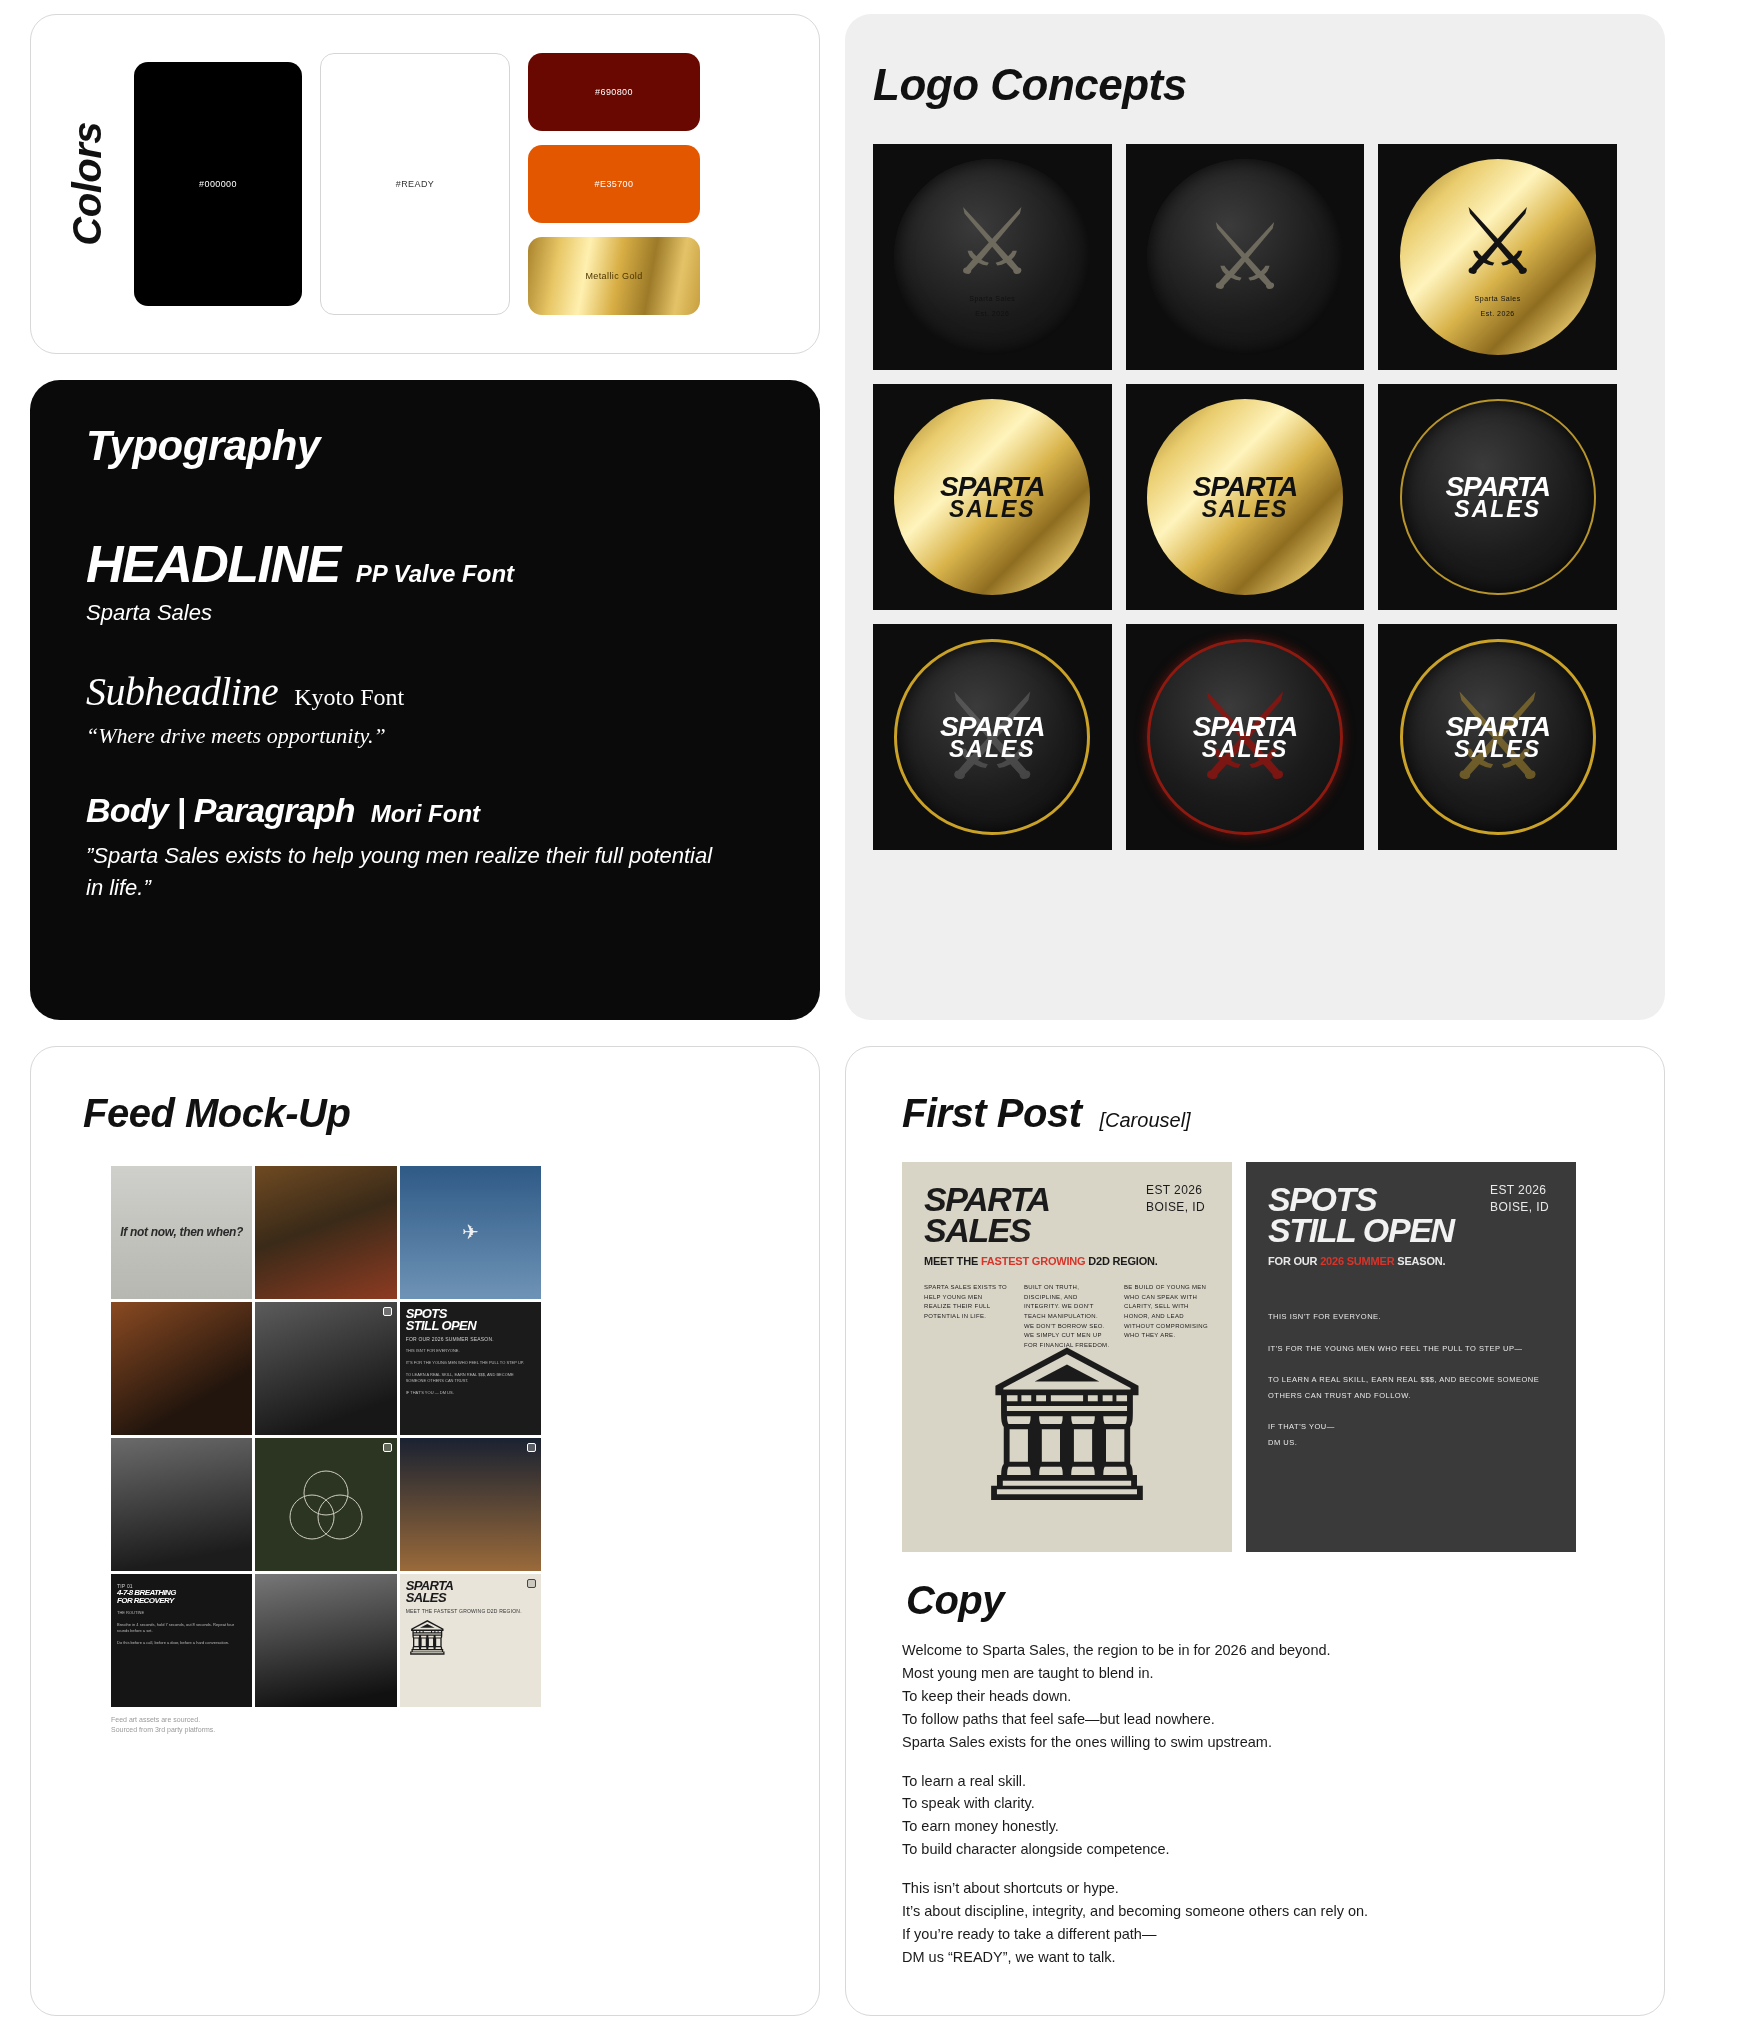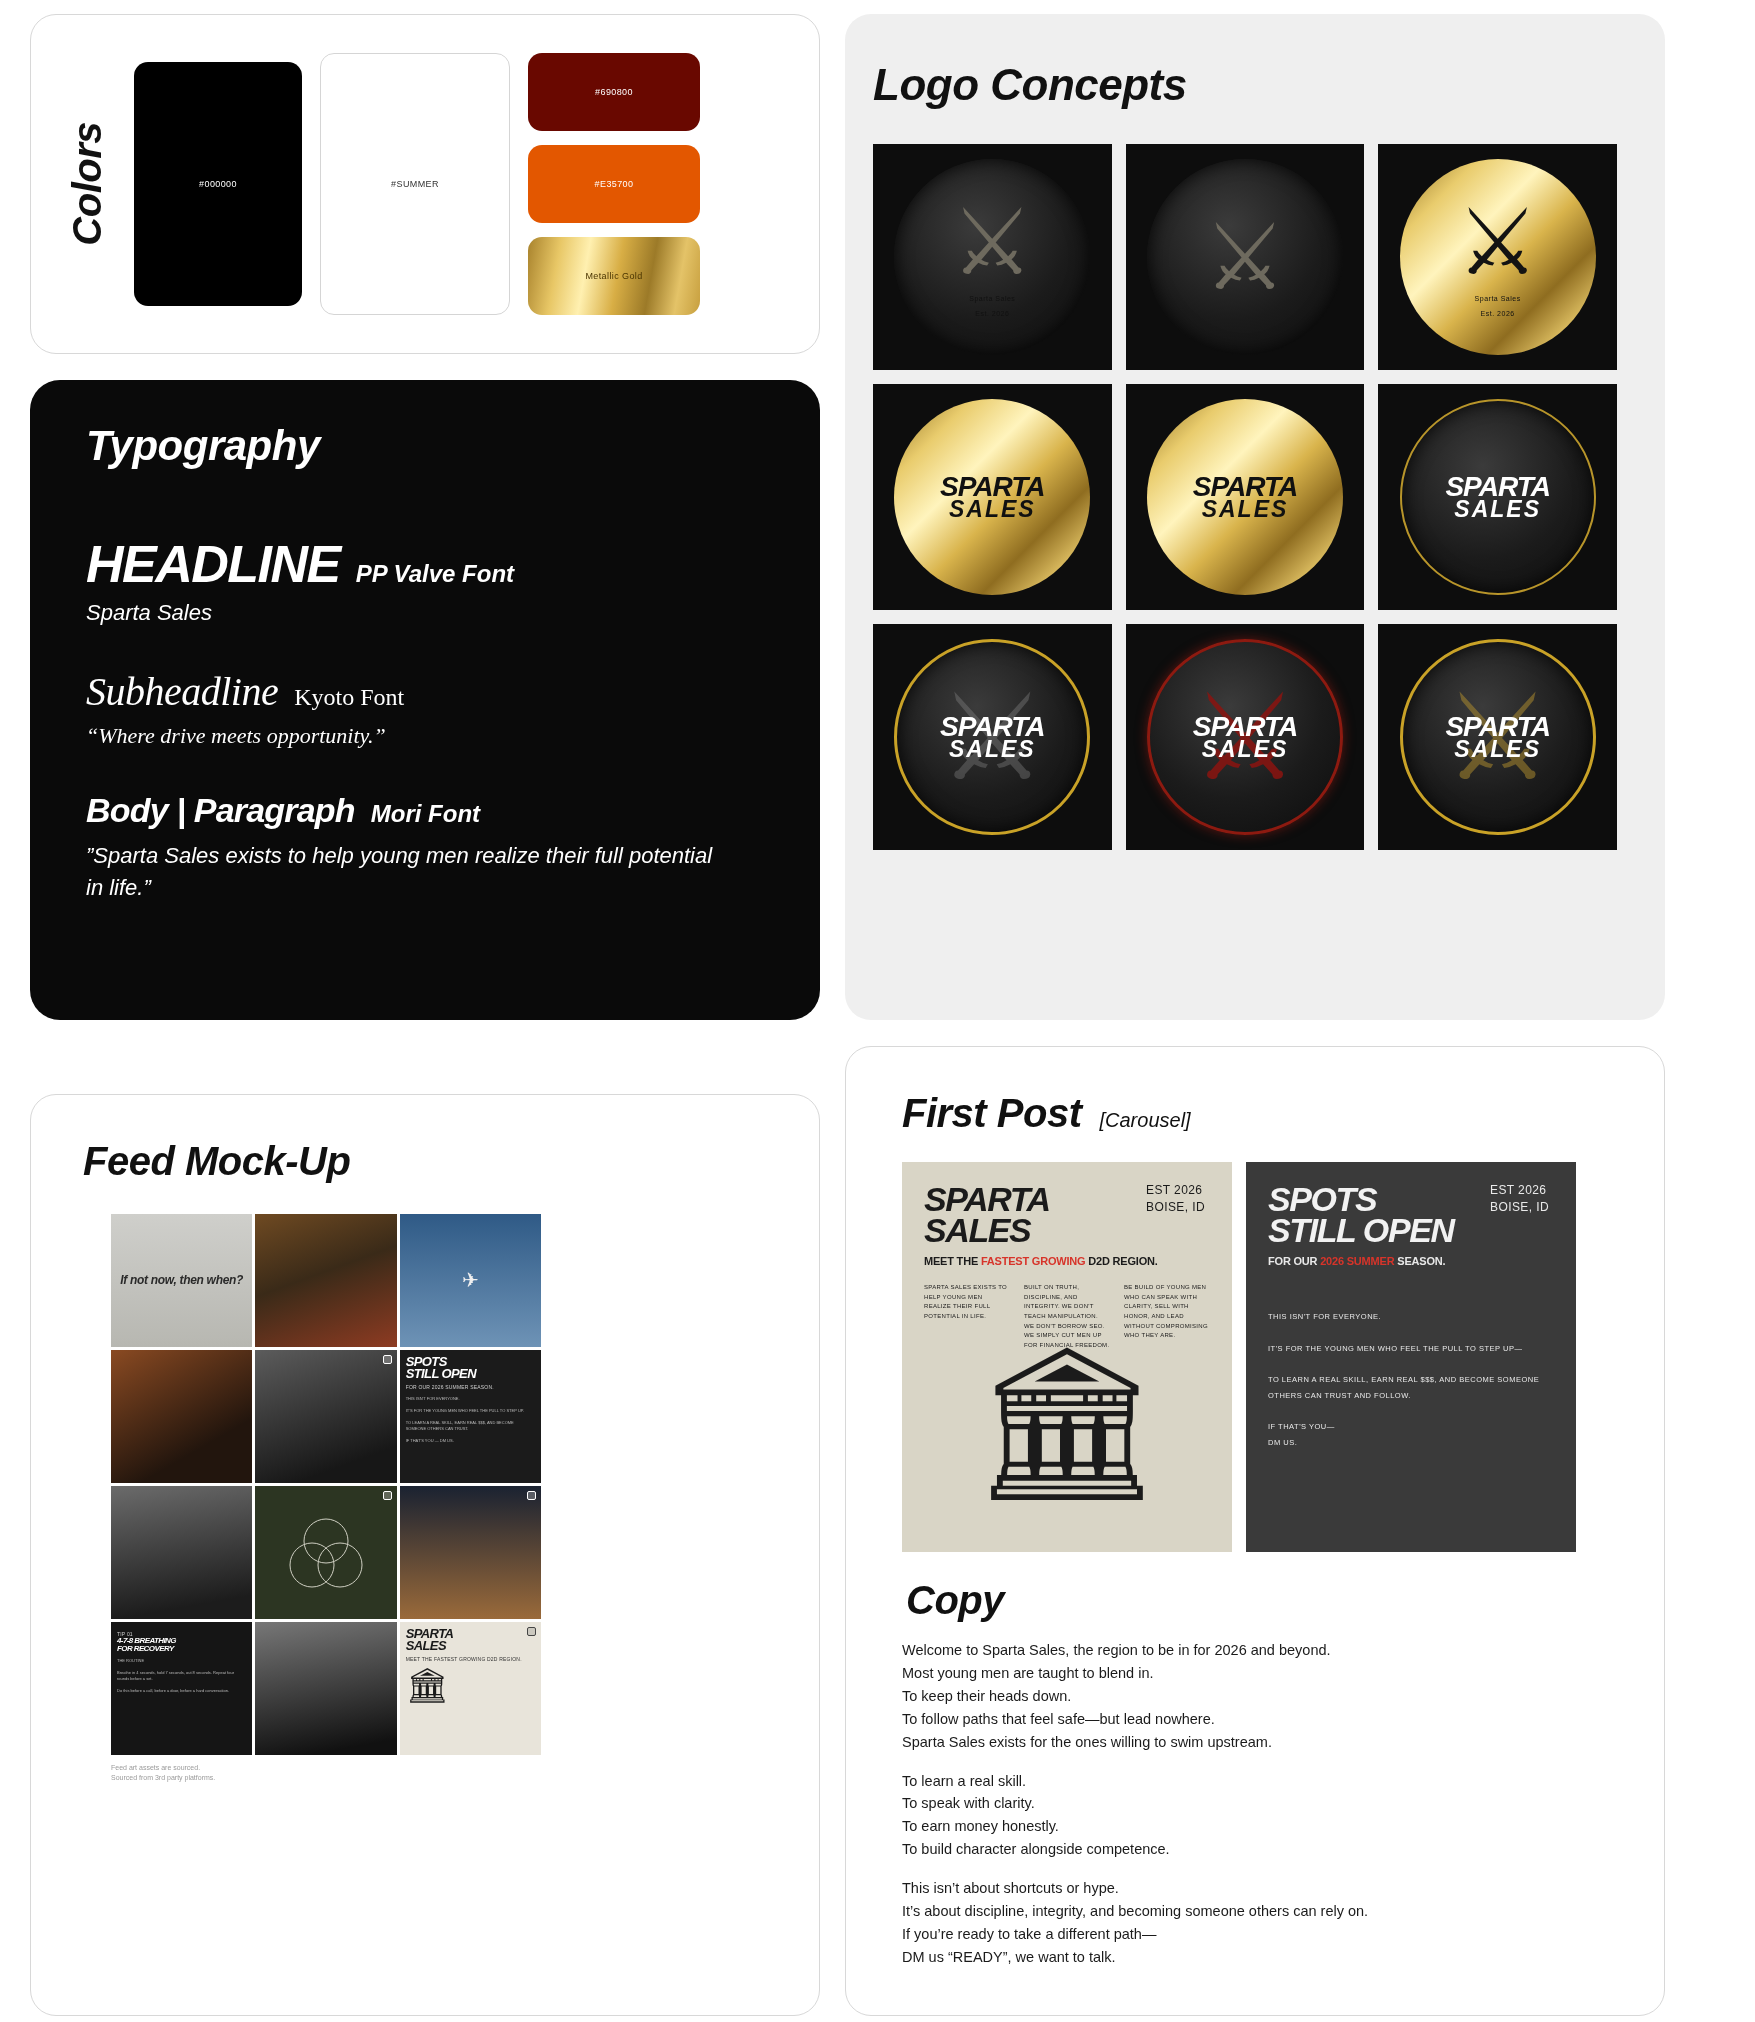--- a/index.html
+++ b/index.html
@@ -178,21 +178,20 @@
   }
   .logo-wm.red { color: #8b1410; opacity: .85; }
   .logo-wm.gold { color: #b4912e; opacity: .5; }
   .lock-over { position: relative; z-index: 2; }
 
   
   #feed-card {
     grid-column: 1;
     grid-row: 3;
     padding: 44px 52px 40px 52px;
-    margin-top: 48px;
   }
   #feed-card .card-title { font-size: 40px; margin-bottom: 30px; }
   .feed-grid {
     width: 430px;
     margin-left: 28px;
     display: grid;
     grid-template-columns: repeat(3, 1fr);
     grid-auto-rows: 133px;
     gap: 3px;
   }
@@ -273,21 +272,21 @@
 
 <div class="board">
 
   <section class="card" id="colors-card">
     <div class="vertical-label">Colors</div>
     <div class="swatch-row">
       <div class="sw sw-black">
         <span>#000000</span>
       </div>
       <div class="sw sw-white">
-        <span>#SUMMER</span>
+        <span>#READY</span>
       </div>
       <div class="sw-stack">
         <div class="sw sw-red">
           <span>#690800</span>
         </div>
         <div class="sw sw-orange">
           <span>#E35700</span>
         </div>
         <div class="sw sw-gold">
           <span>Metallic Gold</span>

